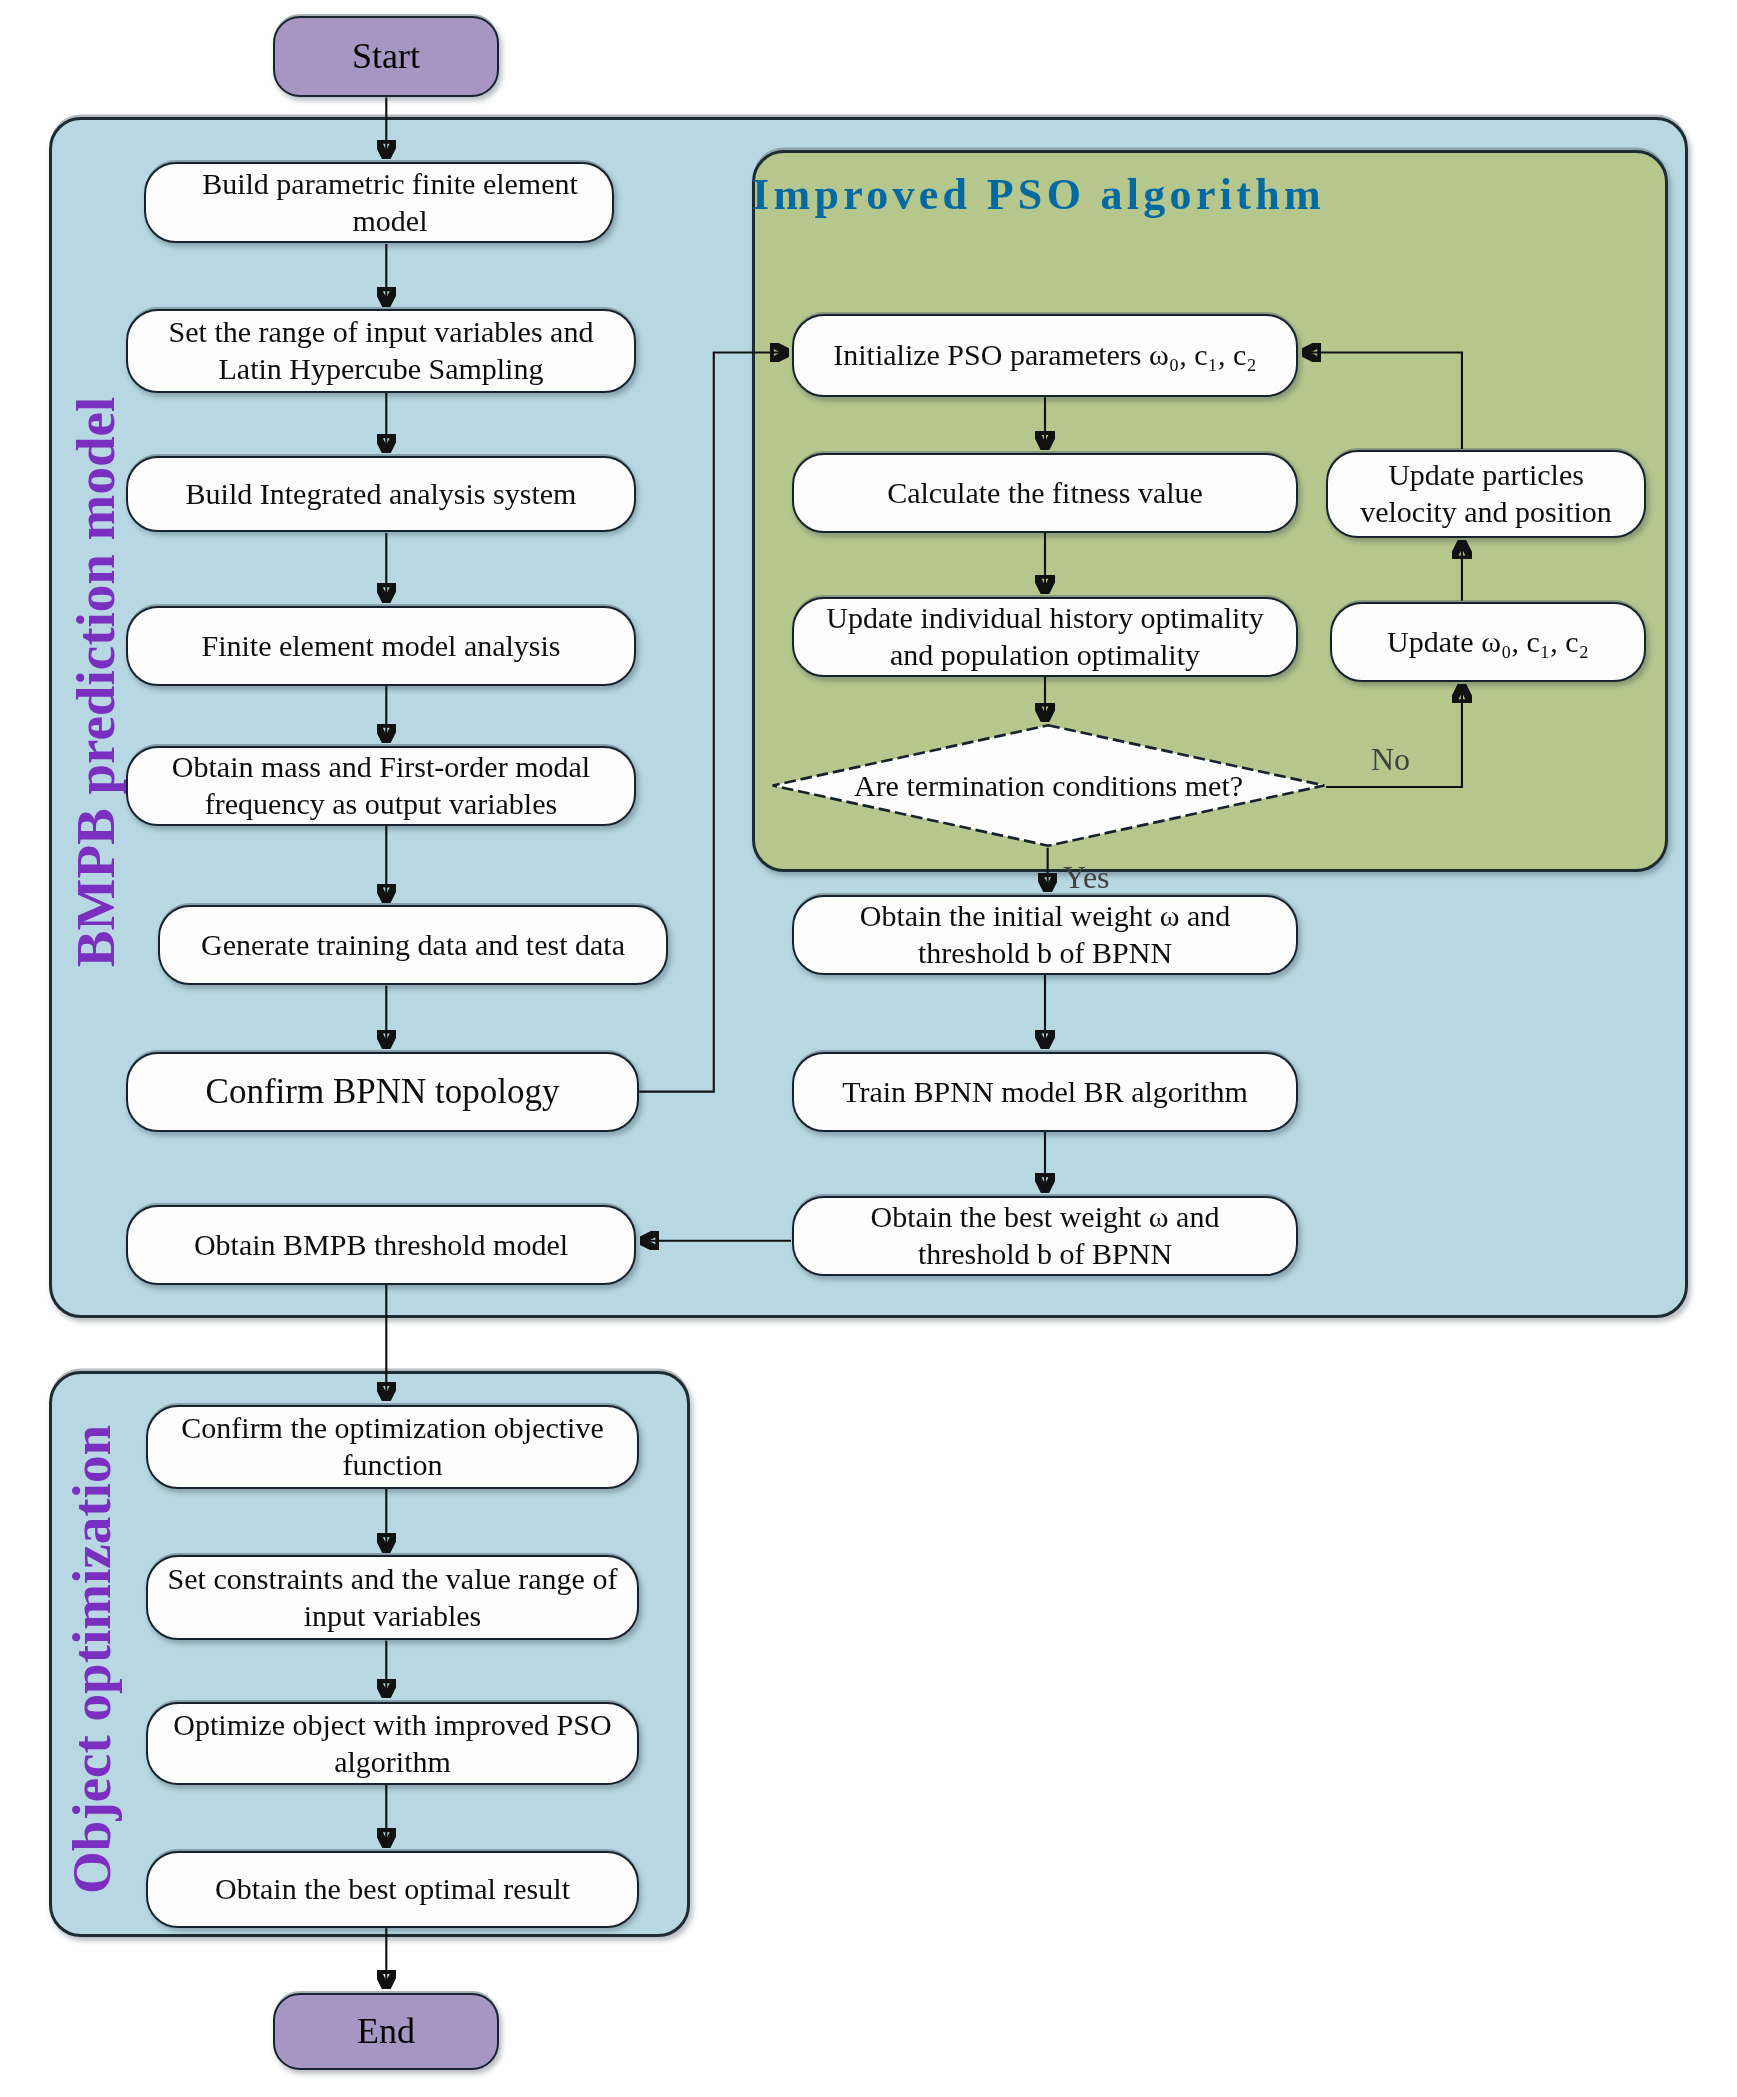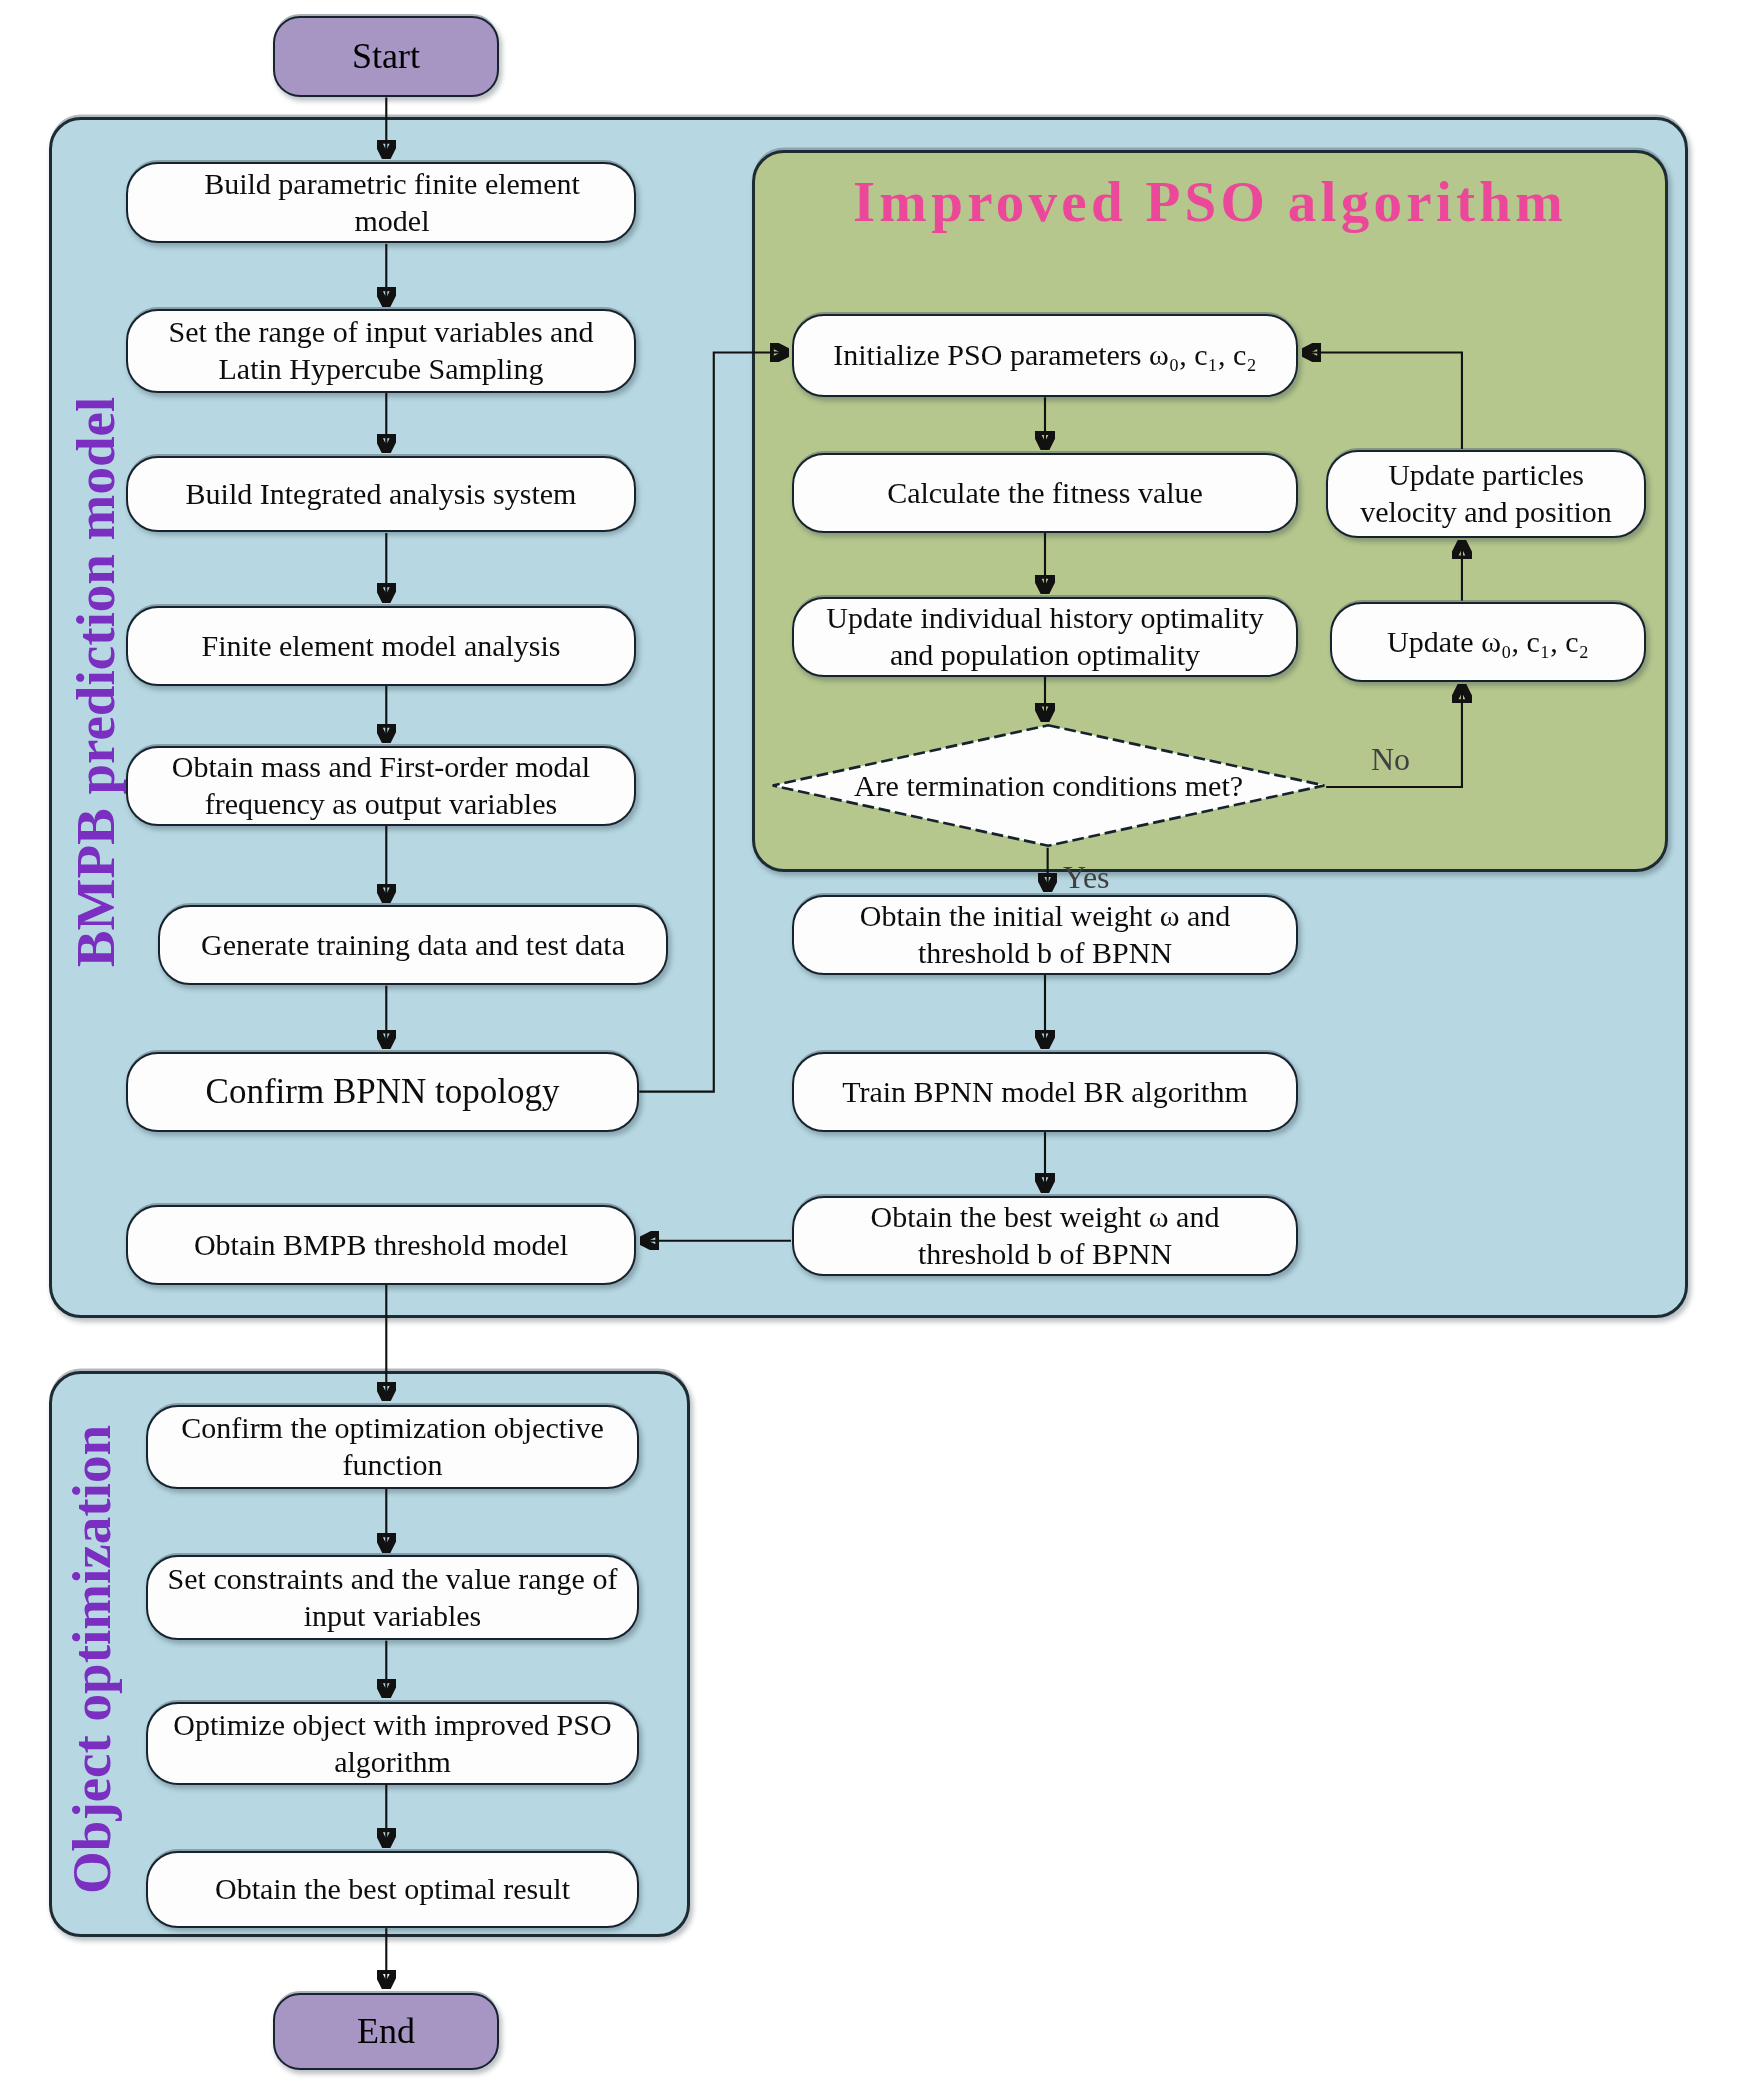--- a/index.html
+++ b/index.html
@@ -7,22 +7,22 @@
         font-family:"Liberation Serif","DejaVu Serif",serif;color:#0d0d0d;}
   .section{position:absolute;border:3.2px solid #1d2b33;border-radius:32px;background:#b7d8e2;
            box-shadow:0 -3.7px 0 -1.1px rgba(90,105,115,.45),2.1px 3.2px 5.3px rgba(30,45,60,.3);box-sizing:border-box;}
   .section.pso{background:#b5c78d;}
   .node{position:absolute;background:#fdfdfd;border:2.7px solid #16232e;border-radius:32px;
         display:flex;align-items:center;justify-content:center;text-align:center;
         font-size:30px;line-height:1.22;padding:0 18px;box-sizing:border-box;
         box-shadow:0 -3.2px 0 -1.1px rgba(90,105,115,.5),2.1px 3.2px 4.8px rgba(30,45,60,.3);}
   .terminal{background:#a795c3;border-radius:27px;font-size:36px;color:#000000;}
   .big{font-size:35px;}
-  .pso-title{position:absolute;left:752px;top:169px;width:916px;text-align:center;
-             font-size:57px;font-weight:bold;color:#ec4899;letter-spacing:4.3px;}
+  .pso-title{position:absolute;left:752px;top:169px;width:916px;text-align:left;
+             font-size:44px;font-weight:bold;color:#0369a1;letter-spacing:4.3px;}
   .vlabel{position:absolute;font-weight:bold;font-size:55px;color:#7b2fc0;
           text-align:center;white-space:nowrap;transform:rotate(-90deg);}
   .vlabel.bmpb{left:-234px;top:650px;width:660px;line-height:64px;}
   .vlabel.object{left:-191px;top:1630px;width:565px;line-height:59px;}
   .diamond-wrap{position:absolute;left:770px;top:723px;width:557px;height:125px;}
   .diamond-wrap svg{position:absolute;left:0;top:0;}
   .diamond-label{position:absolute;left:0;top:0;width:100%;height:100%;display:flex;
                  align-items:center;justify-content:center;font-size:30px;text-align:center;}
   .branch{position:absolute;font-size:32px;color:#404040;}
   #edges{position:absolute;left:0;top:0;pointer-events:none;}
@@ -39,21 +39,21 @@
 
   <div class="section" style="left:49px;top:1371px;width:641px;height:566px;"></div>
 
   <div class="pso-title">Improved PSO algorithm</div>
   <div class="vlabel bmpb">BMPB prediction model</div>
   <div class="vlabel object">Object optimization</div>
 
   <div class="node terminal" style="left:273px;top:16px;width:226px;height:81px;">Start</div>
   <div class="node terminal" style="left:273px;top:1993px;width:226px;height:77px;">End</div>
 
-  <div class="node" style="left:126px;top:162px;width:510px;height:81px;padding-left:40px;">Build parametric finite element model</div>
+  <div class="node" style="left:144px;top:162px;width:470px;height:81px;padding-left:40px;">Build parametric finite element model</div>
   <div class="node" style="left:126px;top:309px;width:510px;height:84px;">Set the range of input variables and Latin Hypercube Sampling</div>
   <div class="node" style="left:126px;top:456px;width:510px;height:76px;">Build Integrated analysis system</div>
   <div class="node" style="left:126px;top:606px;width:510px;height:80px;">Finite element model analysis</div>
   <div class="node" style="left:126px;top:746px;width:510px;height:80px;">Obtain mass and First-order modal frequency as output variables</div>
   <div class="node" style="left:126px;top:905px;width:510px;height:80px;margin-left:32px;">Generate training data and test data</div>
   <div class="node big" style="left:126px;top:1052px;width:513px;height:80px;">Confirm BPNN topology</div>
   <div class="node" style="left:126px;top:1205px;width:510px;height:80px;">Obtain BMPB threshold model</div>
 
   <div class="node" style="left:792px;top:314px;width:506px;height:83px;">Initialize PSO parameters ω₀, c₁, c₂</div>
   <div class="node" style="left:792px;top:453px;width:506px;height:80px;">Calculate the fitness value</div>

